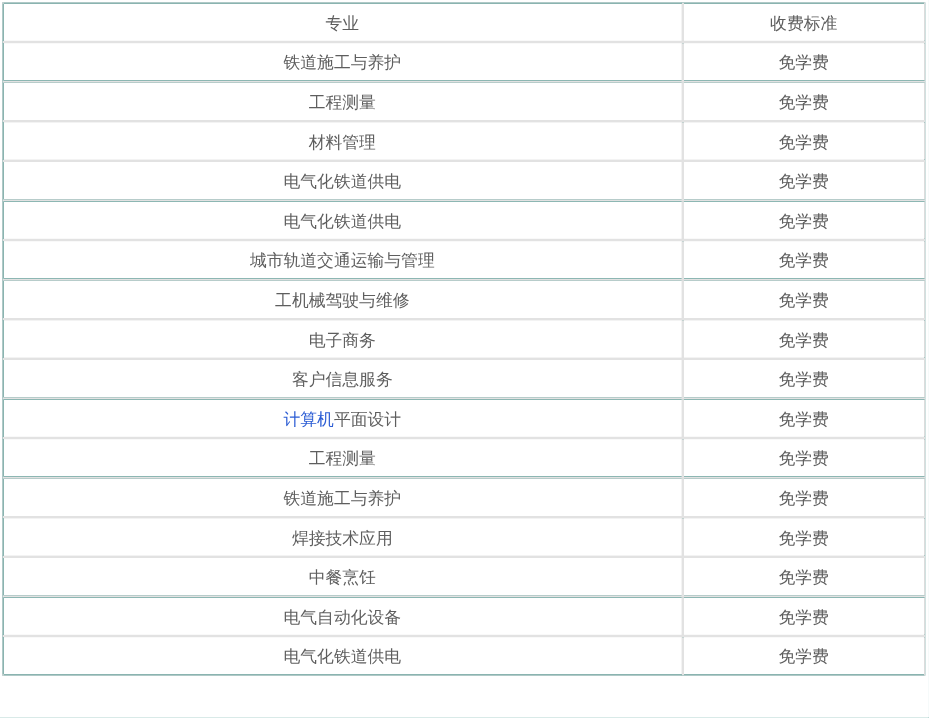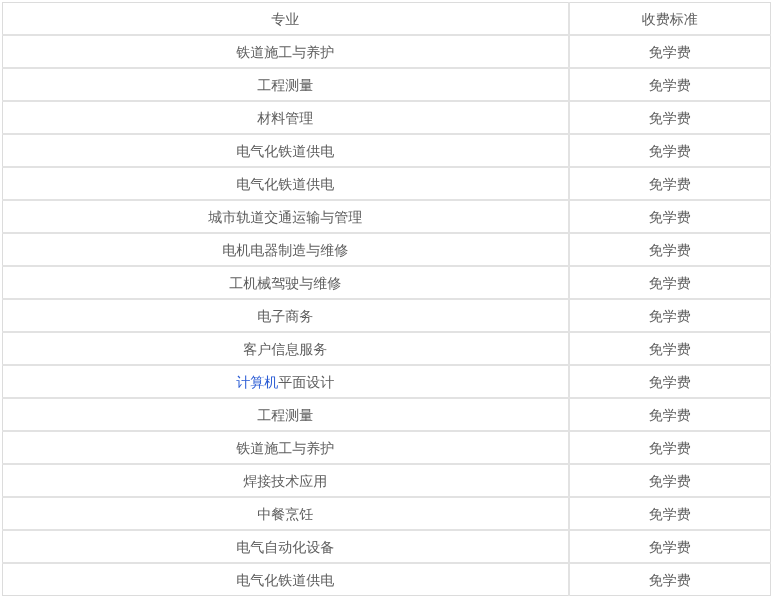--- a/index.html
+++ b/index.html
@@ -112,24 +112,20 @@
         </tr>
         <tr>
           <td><span class="cell-text">电气化铁道供电</span></td>
           <td><span class="cell-text">免学费</span></td>
         </tr>
         <tr>
           <td><span class="cell-text">城市轨道交通运输与管理</span></td>
           <td><span class="cell-text">免学费</span></td>
         </tr>
         <tr>
-          <td><span class="cell-text">电机电器制造与维修</span></td>
-          <td><span class="cell-text">免学费</span></td>
-        </tr>
-        <tr>
           <td><span class="cell-text">工机械驾驶与维修</span></td>
           <td><span class="cell-text">免学费</span></td>
         </tr>
         <tr>
           <td><span class="cell-text">电子商务</span></td>
           <td><span class="cell-text">免学费</span></td>
         </tr>
         <tr>
           <td><span class="cell-text">客户信息服务</span></td>
           <td><span class="cell-text">免学费</span></td>

